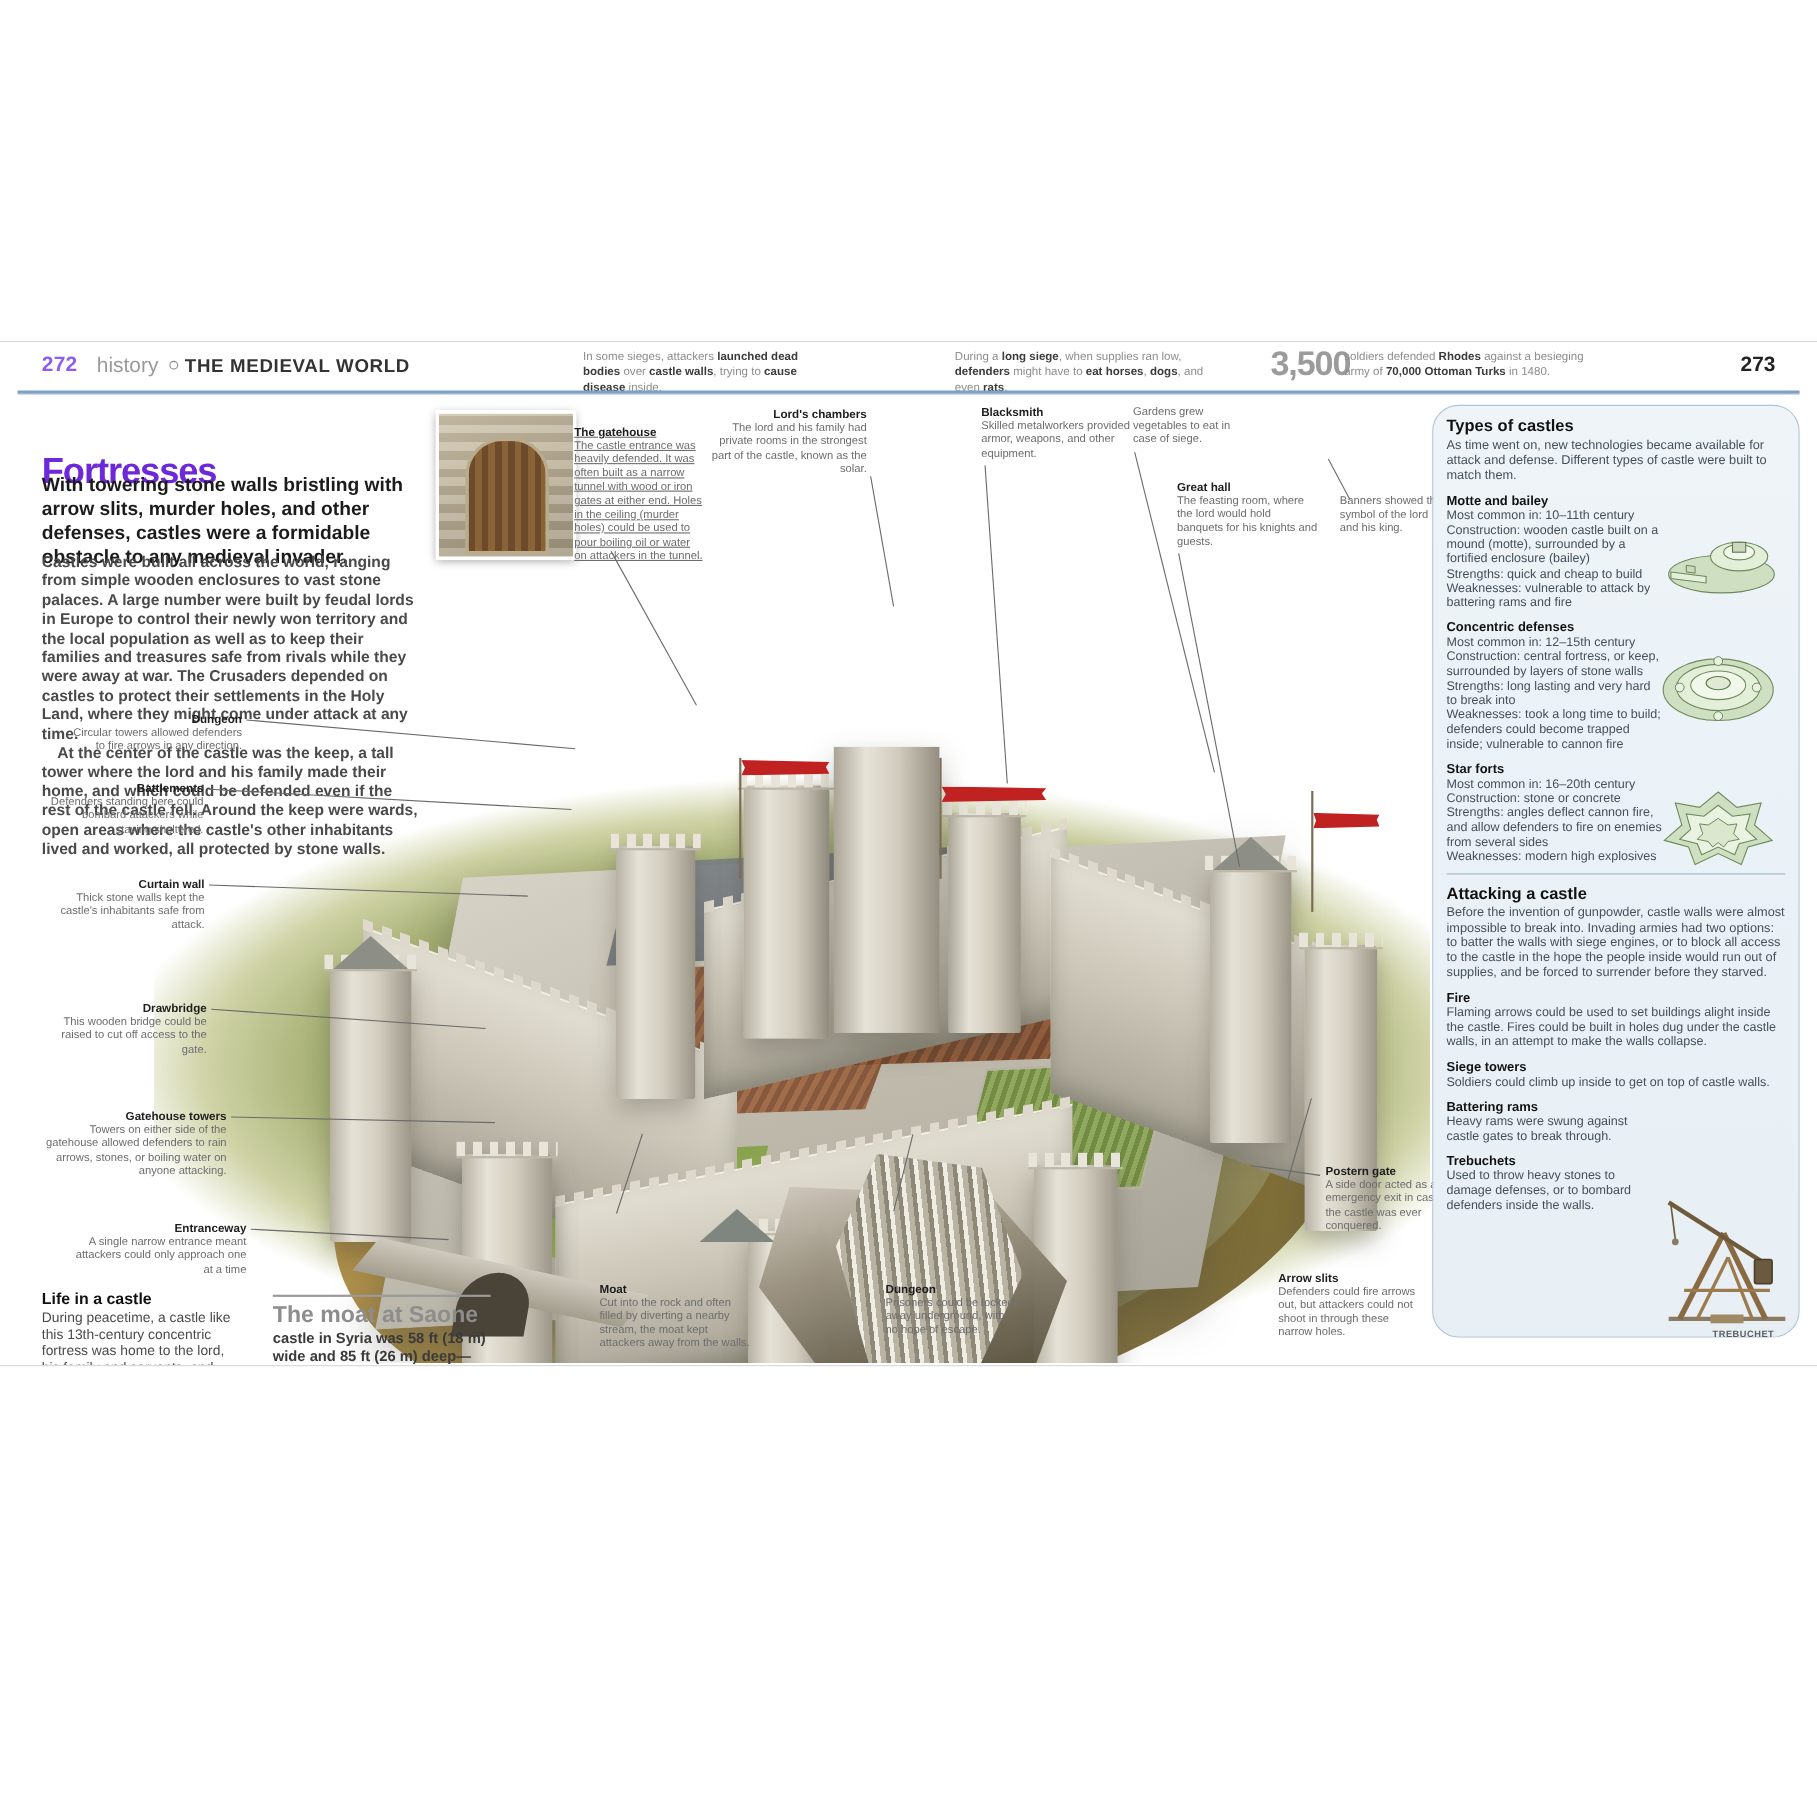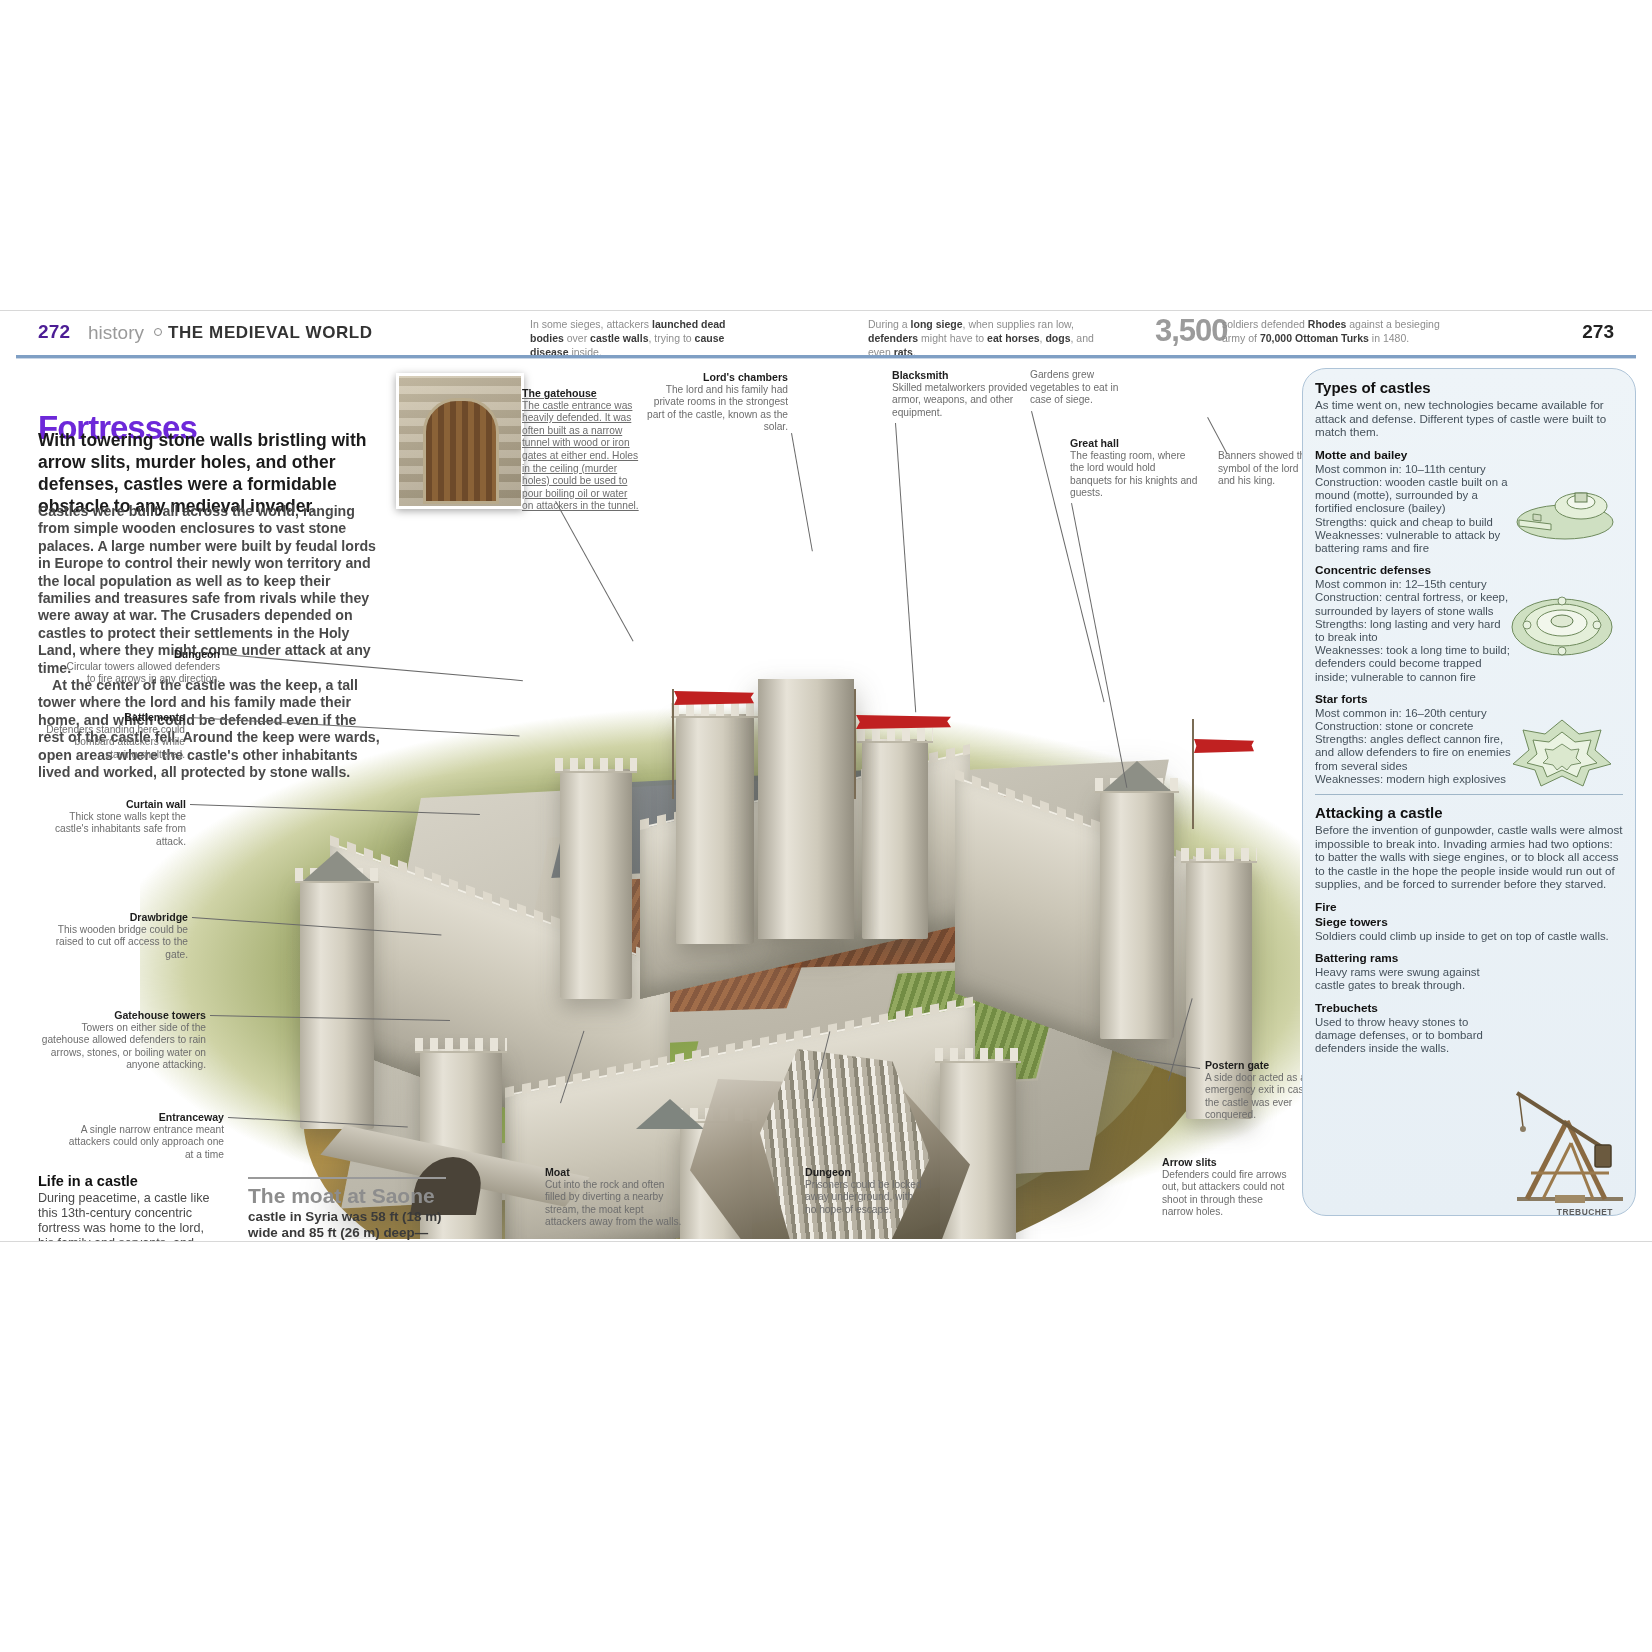--- a/index.html
+++ b/index.html
@@ -12,21 +12,21 @@
   }
   #page{
     position:absolute;left:0;top:310px;width:1652px;height:930px;
     background:#ffffff;
     border-top:1px solid #d8d8d8;
     border-bottom:1px solid #d8d8d8;
     overflow:hidden;
   }
   
   .runhead{position:absolute;left:0;top:0;width:1652px;height:45px;}
-  .rh-folio-l{position:absolute;left:38px;top:10px;font-size:19px;font-weight:bold;color:#4c1d95;letter-spacing:.2px;}
+  .rh-folio-l{position:absolute;left:38px;top:10px;font-size:19px;font-weight:bold;color:#8b5cf6;letter-spacing:.2px;}
   .rh-history{position:absolute;left:88px;top:11px;font-size:19px;color:#9a9a9a;font-weight:400;}
   .rh-dot{position:absolute;left:154px;top:17px;width:6px;height:6px;border:1.5px solid #8a8a8a;border-radius:50%;}
   .rh-section{position:absolute;left:168px;top:12px;font-size:17px;font-weight:bold;color:#333;letter-spacing:.6px;}
   .rh-folio-r{position:absolute;right:38px;top:10px;font-size:19px;font-weight:bold;color:#222;}
   .rule{position:absolute;left:16px;top:44px;width:1620px;height:3px;background:#7f9fc4;}
   .rule2{position:absolute;left:16px;top:47px;width:1620px;height:1px;background:#c9d6e6;}
 
   .fact{position:absolute;font-size:10.5px;line-height:14px;color:#8d8d8d;}
   .fact b{color:#3b3b3b;}
   .fact-a{left:530px;top:6px;width:230px;}
@@ -458,20 +458,21 @@
       </svg>
     </div>
 
     <div class="sdiv"></div>
 
     <div class="sh">Attacking a castle</div>
     <div class="sp">Before the invention of gunpowder, castle walls were almost impossible to break into. Invading armies had two options: to batter the walls with siege engines, or to block all access to the castle in the hope the people inside would run out of supplies, and be forced to surrender before they starved.</div>
 
     <div>
       <div class="ssh">Fire</div>
+      <div class="ssp">Flaming arrows could be used to set buildings alight inside the castle. Fires could be built in holes dug under the castle walls, in an attempt to make the walls collapse.</div>
     </div>
     <div>
       <div class="ssh">Siege towers</div>
       <div class="ssp">Soldiers could climb up inside to get on top of castle walls.</div>
     </div>
     <div class="txtw">
       <div class="ssh">Battering rams</div>
       <div class="ssp">Heavy rams were swung against castle gates to break through.</div>
     </div>
     <div class="txtw">

